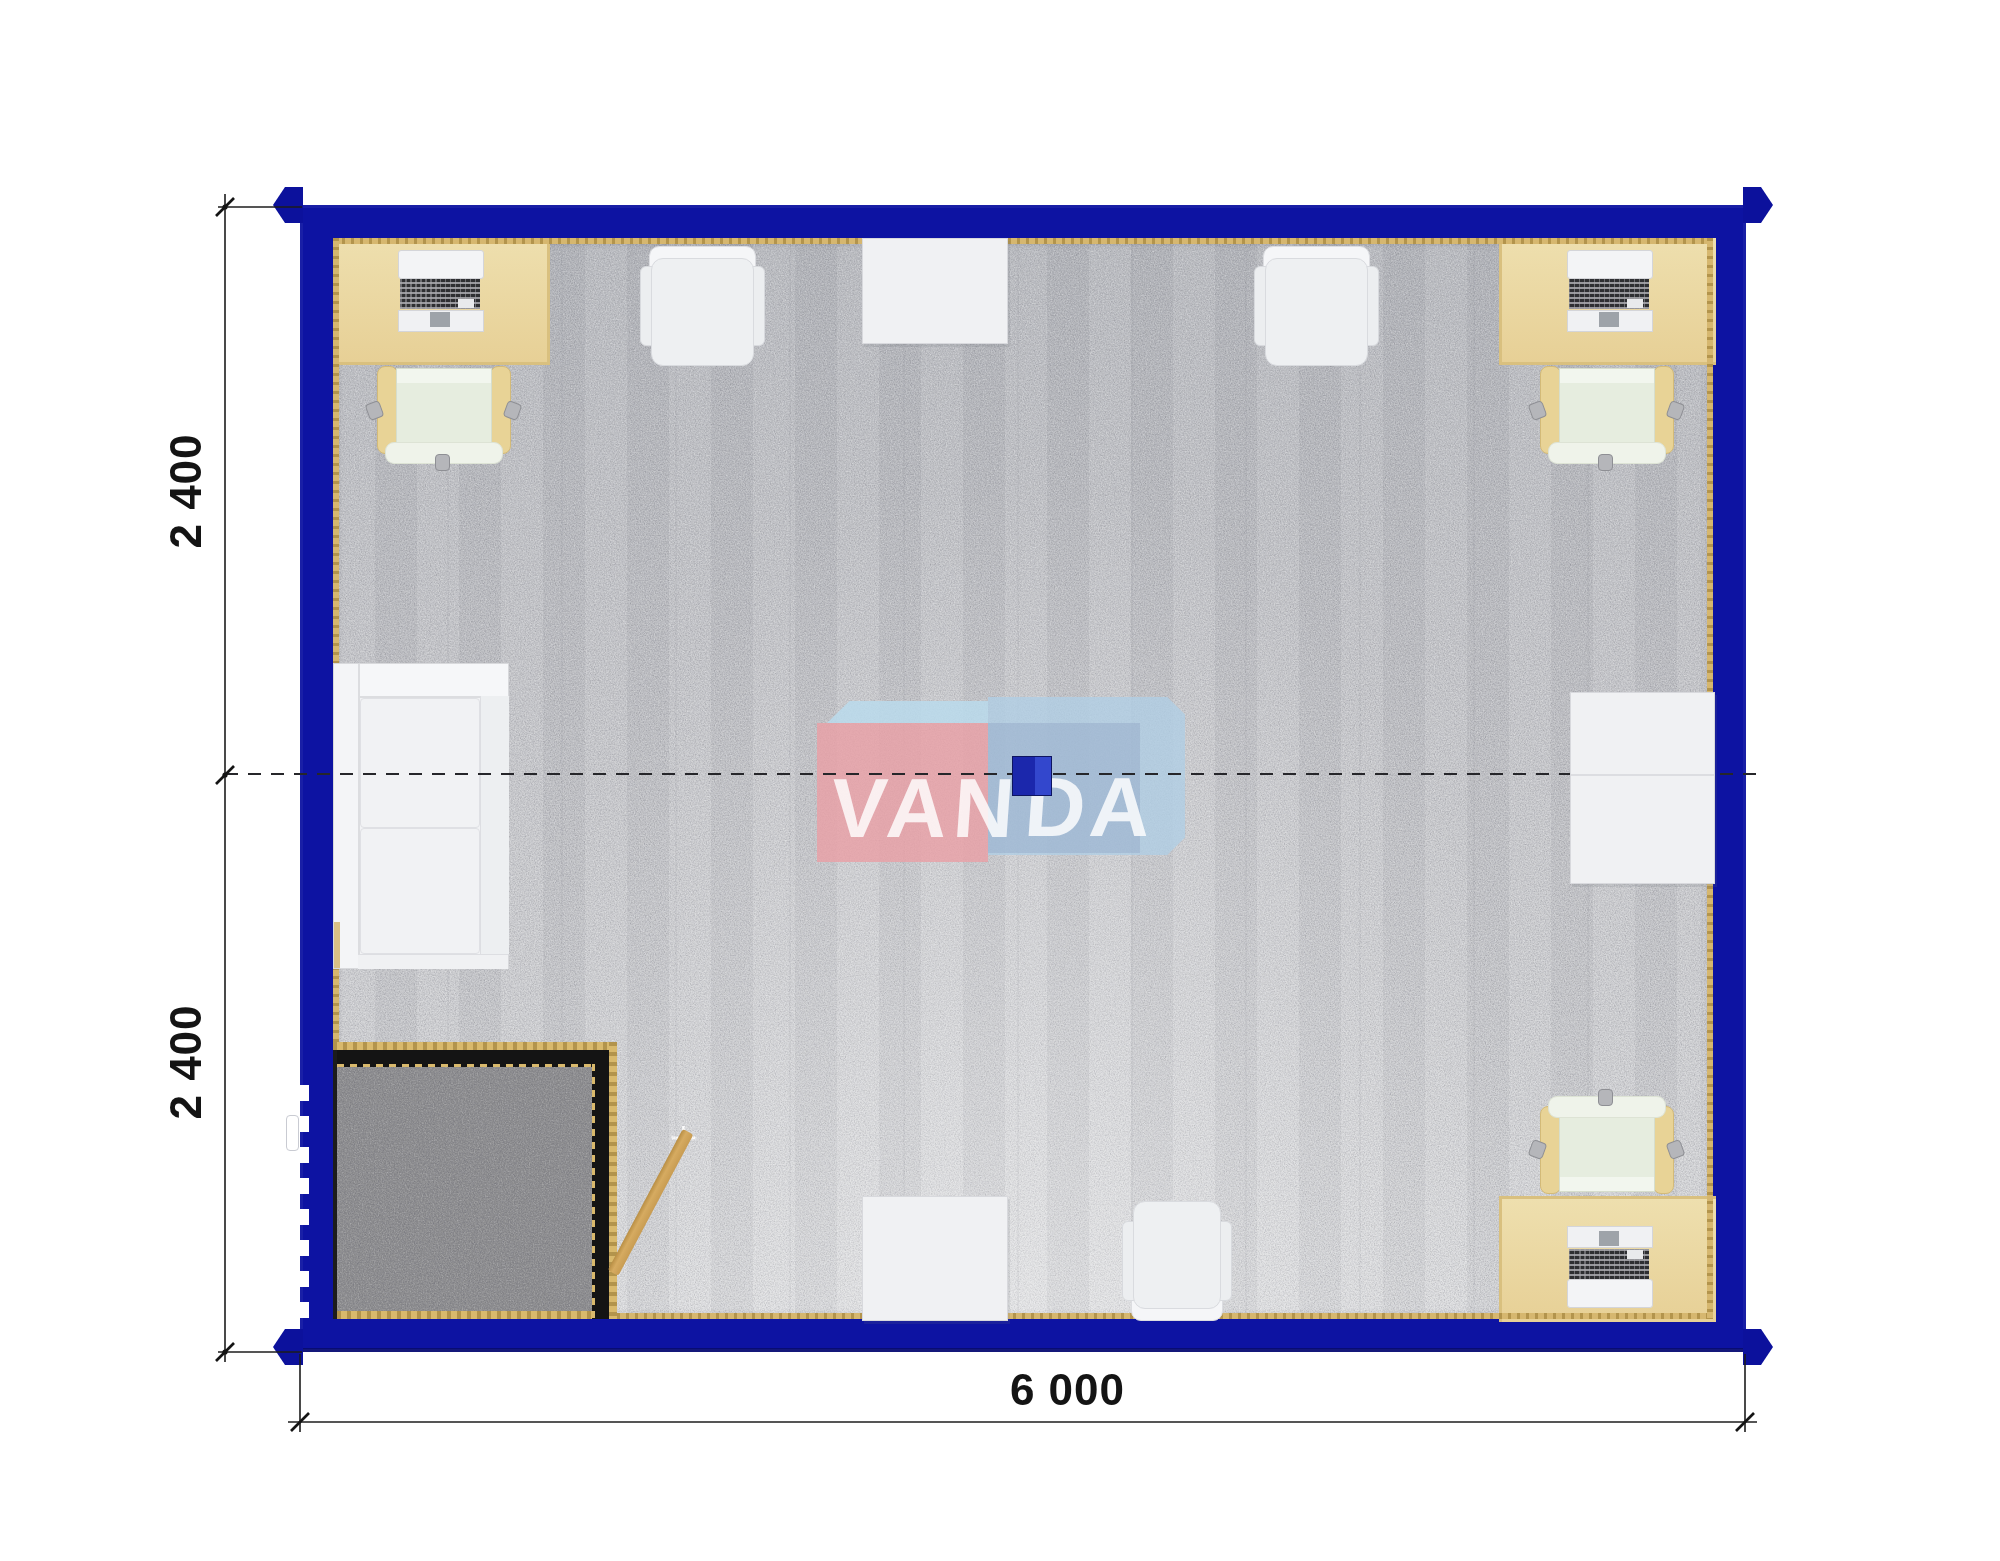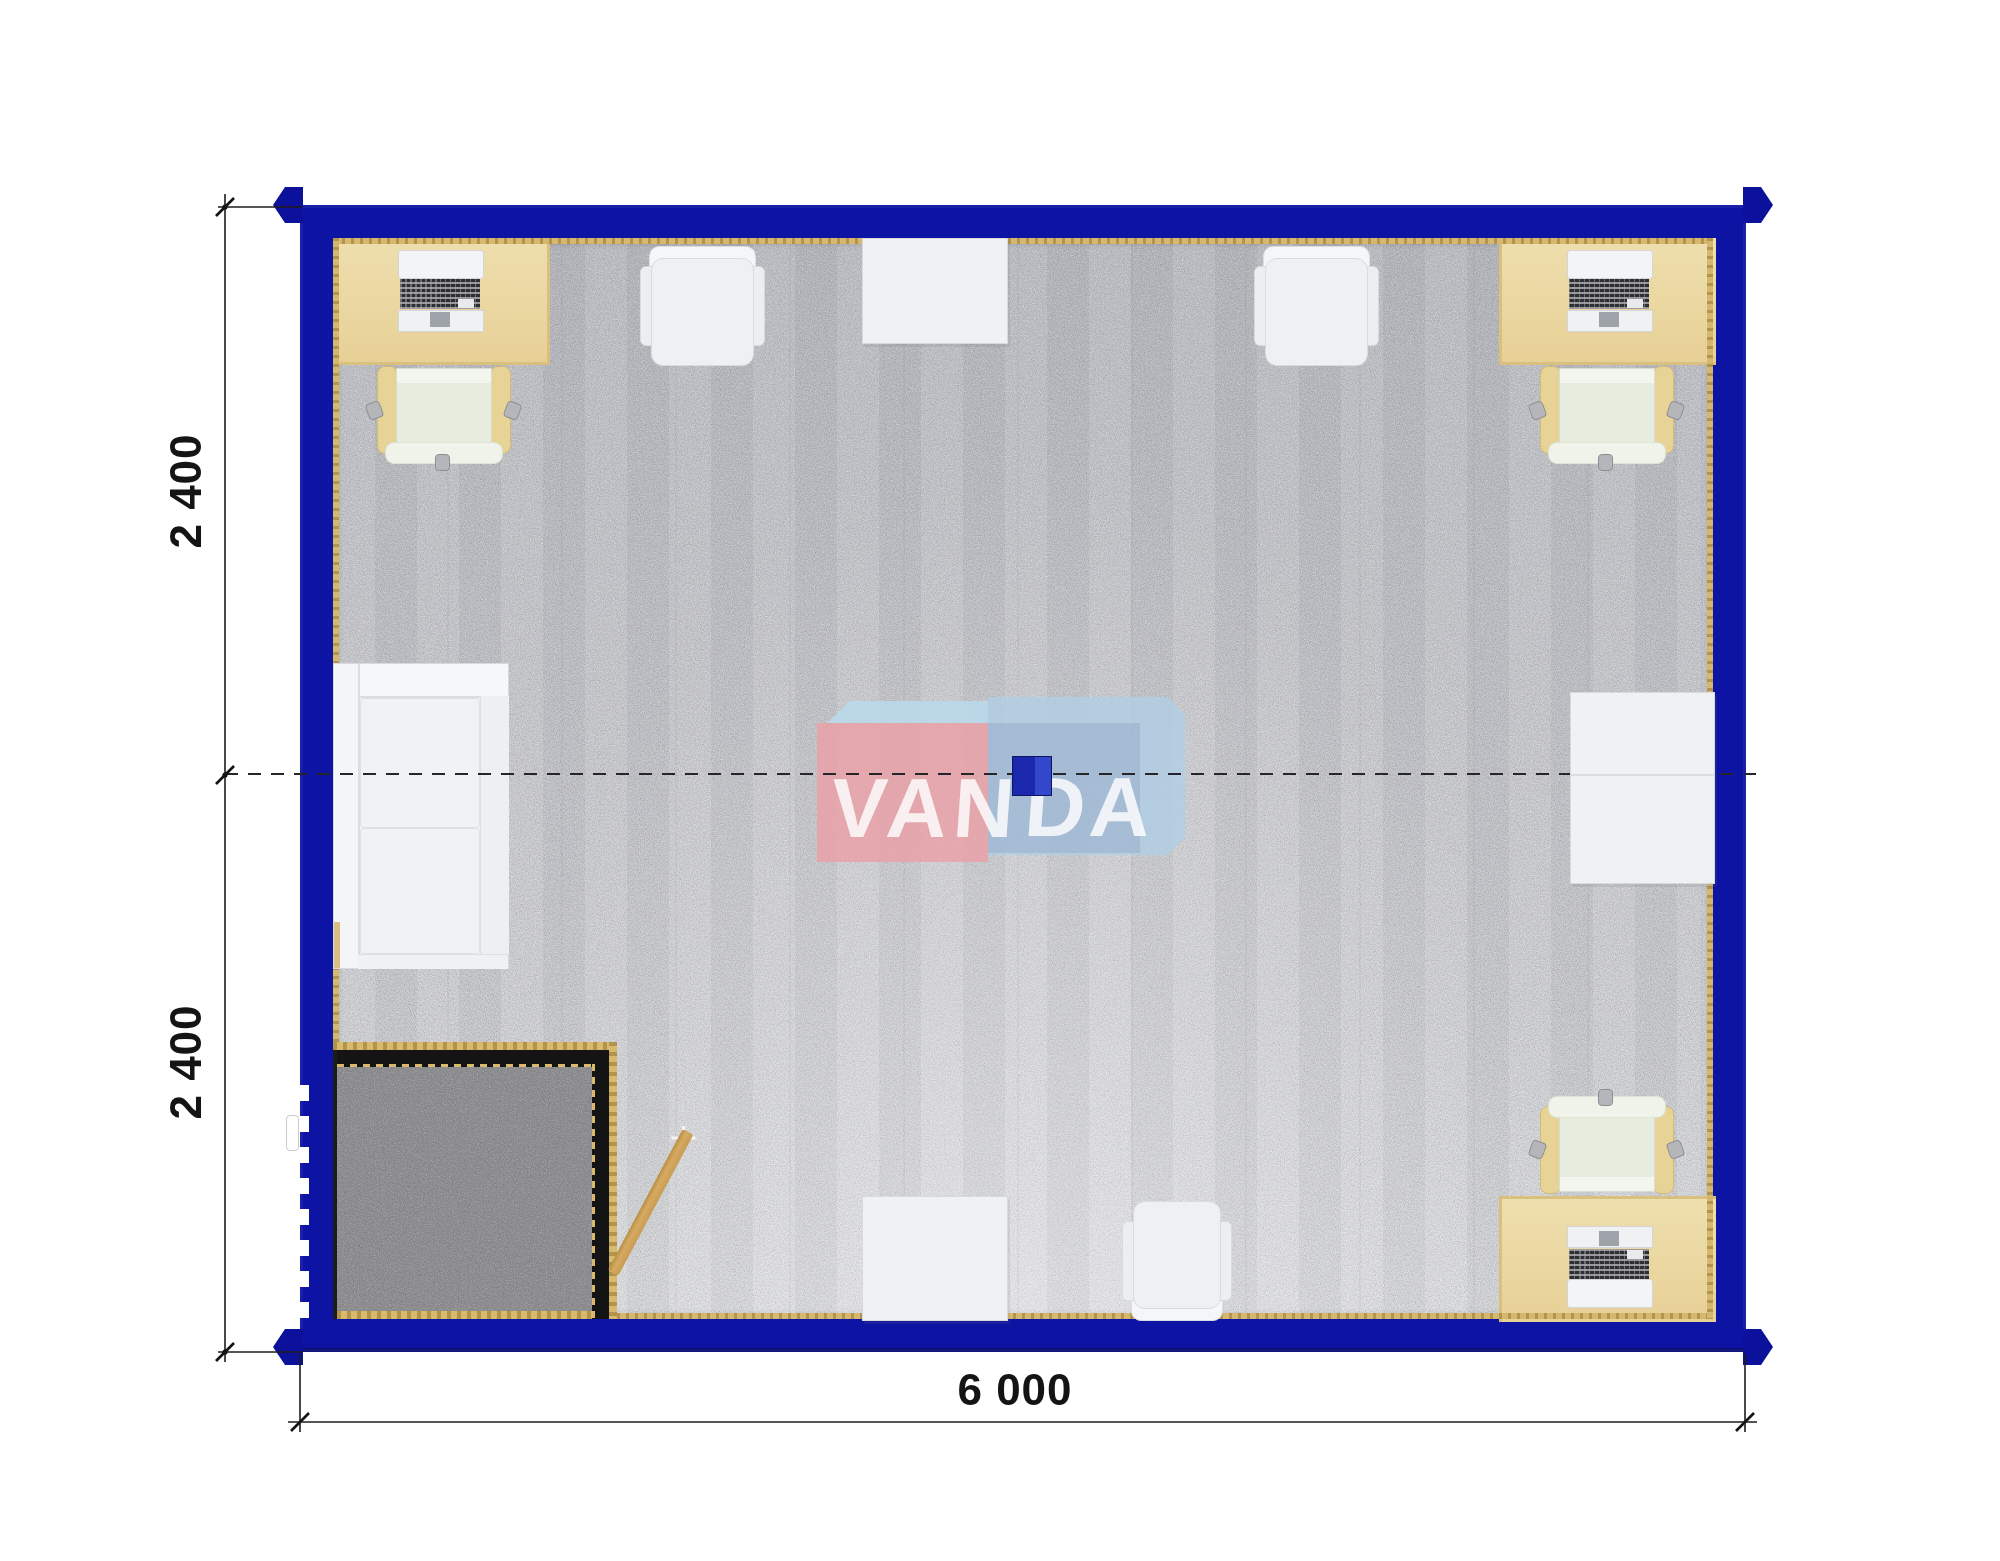--- a/index.html
+++ b/index.html
@@ -135,21 +135,21 @@
   
   .joint-line{left:225px;top:773px;width:1533px;height:2px;z-index:40;
     background:repeating-linear-gradient(90deg,#26262a 0 13px, rgba(0,0,0,0) 13px 23px);}
 
   
   .dims-svg{left:0;top:0;width:2000px;height:1561px;z-index:70;pointer-events:none;}
   .dim-label{z-index:71;color:#141414;font-size:44px;font-weight:600;letter-spacing:1px;white-space:nowrap;}
   .dim-left{transform:translate(-50%,-50%) rotate(-90deg);}
   .dl1{left:186px;top:491px;}
   .dl2{left:186px;top:1062px;}
-  .dlb{left:905px;top:1365px;width:220px;text-align:center;}
+  .dlb{left:905px;top:1365px;width:220px;text-align:right;}
 </style>
 </head>
 <body>
 
 <div class="stage">
 
   <svg class="abs dims-svg" viewBox="0 0 2000 1561" xmlns="http://www.w3.org/2000/svg">
     <g stroke="#1c1c1c" stroke-width="1.6" fill="none">
       <line x1="225" y1="194" x2="225" y2="1362"></line>
       <line x1="218" y1="207" x2="302" y2="207"></line>

